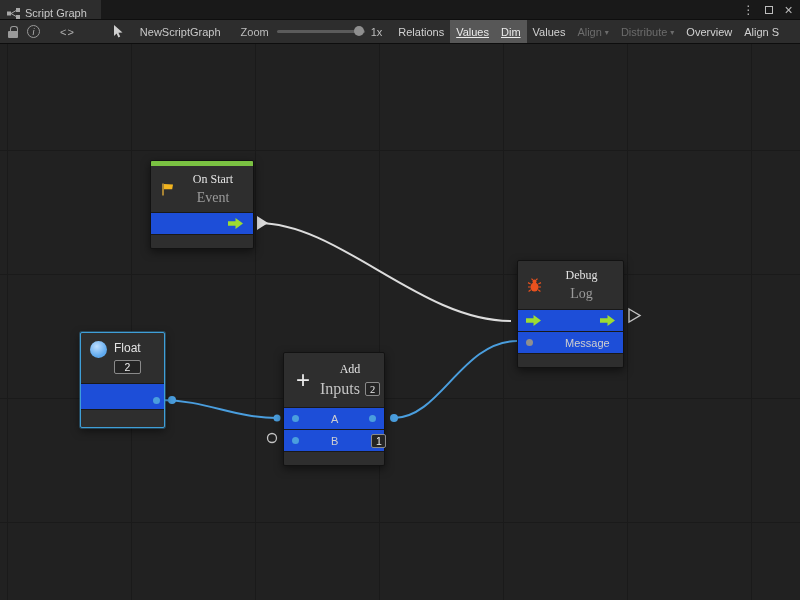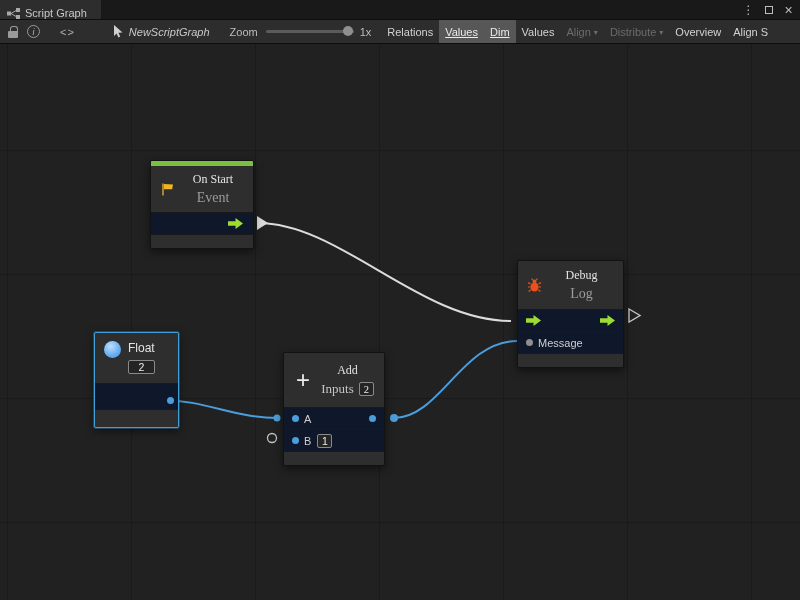--- a/index.html
+++ b/index.html
@@ -14,48 +14,48 @@
   .winbtn { width:17px; height:16px; display:flex; align-items:center; justify-content:center; font-size:12px; }
   .sq { width:8px; height:8px; border:1px solid #bdbdbd; display:inline-block; }
 
   
   .toolbar { height:24px; background:#2d2d2d; display:flex; align-items:center; font-size:11px; color:#cfcfcf; border-bottom:1px solid #0d0d0d; overflow:hidden; white-space:nowrap; }
   .lock { width:10px; height:12px; position:relative; margin:0 9px 0 8px; flex:none; }
   .lock::before { content:""; position:absolute; top:0; left:2px; width:6px; height:6px; border:1.5px solid #9a9a9a; border-bottom:none; border-radius:3px 3px 0 0; }
   .lock::after { content:""; position:absolute; bottom:0; left:0; width:10px; height:7px; background:#9a9a9a; border-radius:1px; }
   .info { width:13px; height:13px; border-radius:50%; border:1px solid #999; color:#b8b8b8; display:flex; align-items:center; justify-content:center; font-size:9px; font-style:italic; margin-right:10px; flex:none; }
   .codeicon { color:#b0b0b0; letter-spacing:1px; margin:0 10px; font-size:11px; }
-  .graphname { display:flex; align-items:center; gap:5px; margin-left:28px; color:#c9c9c9;font-style:italic; }
+  .graphname { display:flex; align-items:center; gap:16px; margin-left:28px; color:#c9c9c9; }
   .zoomlabel { margin-left:20px; color:#bdbdbd; }
   .slider { width:88px; height:3px; background:#5b5b5b; border-radius:2px; position:relative; margin:0 6px 0 8px; flex:none; }
   .knob { position:absolute; right:1px; top:-4px; width:10px; height:10px; border-radius:50%; background:#8f8f8f; }
   .zoomval { margin-right:10px; color:#bdbdbd; }
   .tbtn { padding:0 6px; height:24px; display:flex; align-items:center; gap:3px; color:#d2d2d2; }
   .tbtn.active { background:#575757; color:#ebebeb;text-decoration:underline; }
   .tbtn.disabled { color:#6c6c6c; }
   .caret { font-size:8px; margin-top:1px; }
 
   
   .canvas { position:relative; height:556px; background-color:#212121;
     background-image:
       linear-gradient(to right,#1a1a1a 1px,transparent 1px),
       linear-gradient(to bottom,#1a1a1a 1px,transparent 1px);
     background-size:124px 124px; background-position:7px -18px; overflow:hidden; }
   .wires { position:absolute; left:0; top:0; width:800px; height:556px; }
 
   
   .node { position:absolute; background:#2e2e2e; border:1px solid #121212; border-radius:2px; box-shadow:0 3px 9px rgba(0,0,0,.5); color:#dadada; }
-  .node.selected { border:1px solid #3f9fd8; box-shadow:0 0 0 1px rgba(63,159,216,.35), 0 3px 9px rgba(0,0,0,.5);margin-left:14px; }
+  .node.selected { border:1px solid #3f9fd8; box-shadow:0 0 0 1px rgba(63,159,216,.35), 0 3px 9px rgba(0,0,0,.5); }
   .accent { height:5px; border-radius:1px 1px 0 0; }
   .nhead { display:flex; align-items:center; gap:7px; padding:6px 9px; }
   .ncol { display:flex; flex-direction:column; align-items:center; gap:3px; flex:1;font-family:Liberation Serif, serif; }
   .hline { display:flex; align-items:center; gap:5px; }
   .ntitle { font-size:12px; color:#e3e3e3; }
   .nsub { font-size:14px; color:#9b9b9b; }
-  .nrow { position:relative; display:flex; align-items:center; background:#0f172a; border-top:1px solid #191919; height:22px; padding:0 8px; font-size:11px; color:#cfcfcf; }
+  .nrow { position:relative; display:flex; align-items:center; background:#1d4ed8; border-top:1px solid #191919; height:22px; padding:0 8px; font-size:11px; color:#cfcfcf;gap:27px; }
   .nfoot { height:14px; background:#2e2e2e; border-top:1px solid #191919; border-radius:0 0 2px 2px; }
   .dot { width:7px; height:7px; border-radius:50%; flex:none; }
   .flow { width:15px; height:11px; clip-path:polygon(0% 30%,50% 30%,50% 0%,100% 50%,50% 100%,50% 70%,0% 70%); flex:none; }
   .vbox { display:inline-flex; min-width:15px; height:14px; padding:0 3px; align-items:center; justify-content:center; background:#242424; border:1px solid #8a8a8a; border-radius:2px; font-size:10.5px; color:#ececec; }
   .circle-icon { width:17px; height:17px; border-radius:50%; background:radial-gradient(circle at 40% 32%, #bfdfff 0%, #5ea9ee 65%); flex:none; }
   .plus { font-size:24px; font-weight:400; color:#ededed; line-height:20px; width:20px; text-align:center; flex:none; }
   .plabel { margin-left:5px; }
 </style>
 </head>
 <body>
@@ -171,21 +171,21 @@
       <div class="nfoot"></div>
       <span class="dot" style="position: absolute; top: 64px; right: 4px; background: rgb(74, 158, 222);"></span>
     </div>
 
     <div class="node" style="left:283px; top:308px; width:102px;">
       <div class="nhead" style="height:54px;">
         <span class="plus">+</span>
         <div class="ncol">
           <span class="ntitle">Add</span>
           <span class="hline">
-            <span class="nsub" style="font-size:13px; color:#c4c4c4;">Inputs</span>
+            <span class="nsub" style="font-size:16px; color:#c4c4c4;">Inputs</span>
             <span class="vbox">2</span>
           </span>
         </div>
       </div>
       <div class="nrow">
         <span class="dot" style="background: rgb(74, 158, 222);"></span>
         <span class="plabel">A</span>
         <span class="dot" style="margin-left: auto; background: rgb(74, 158, 222);"></span>
       </div>
       <div class="nrow">

